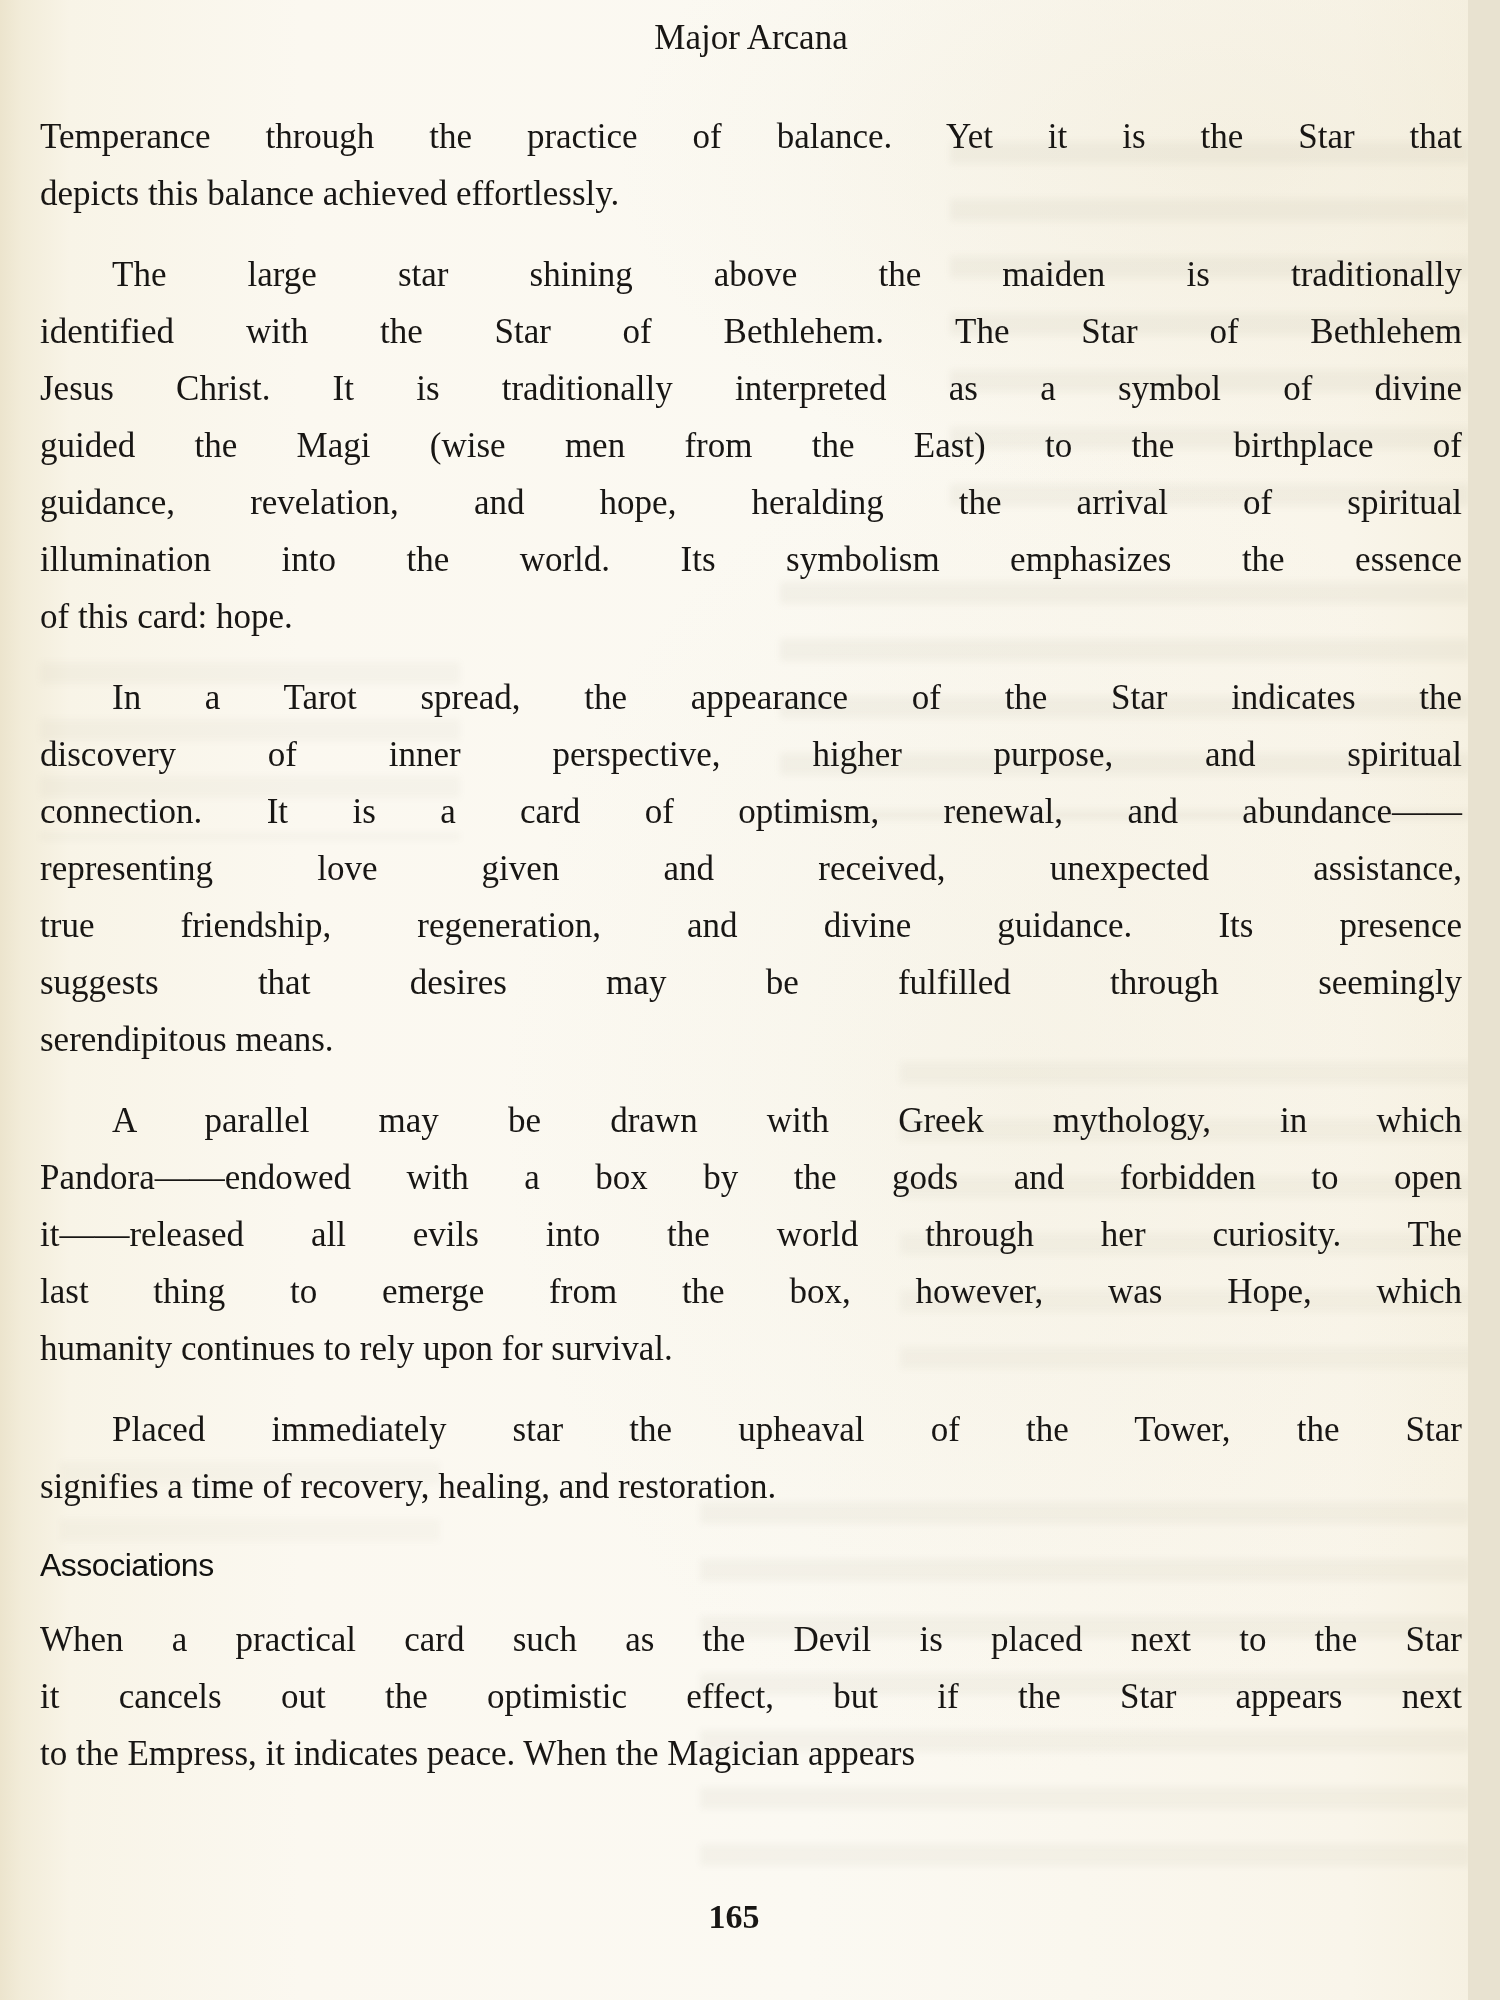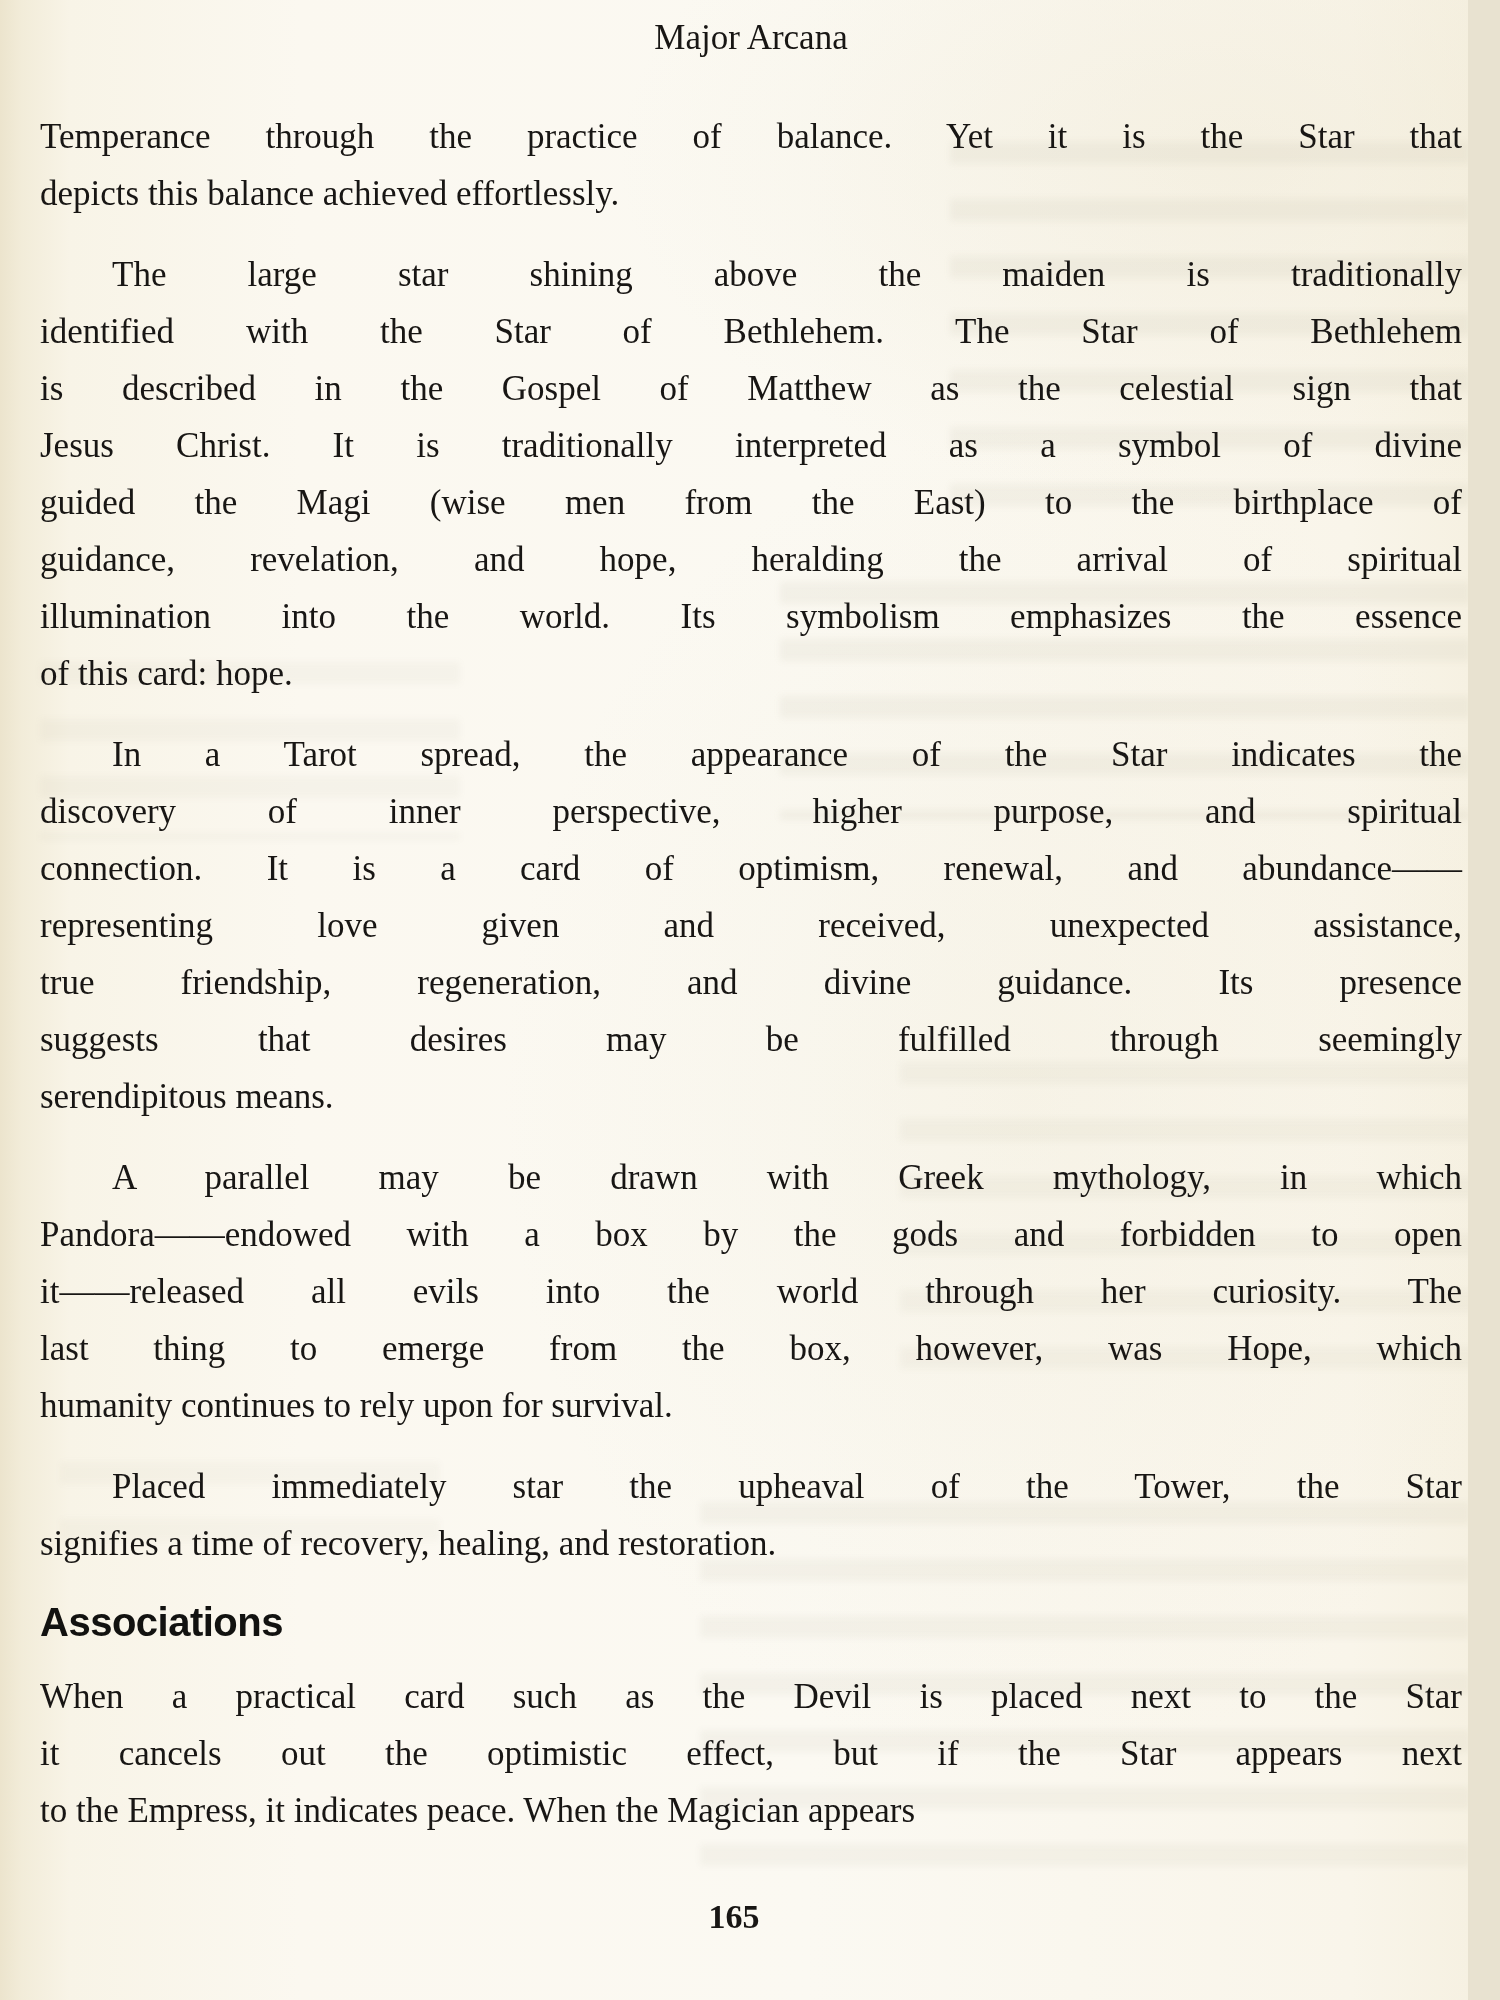--- a/index.html
+++ b/index.html
@@ -48,22 +48,22 @@
     text-align: justify;
     text-align-last: justify;
     white-space: normal;
   }
   .line.last { text-align-last: left; }
   .line.first-indent { text-indent: 72px; }
   .section-heading {
     margin-top: 28px;
     height: 44px; line-height: 44px;
     font-family: "Liberation Sans", "DejaVu Sans", sans-serif;
-    font-weight: 700;
-    font-size: 40px;
+    font-weight: 400;
+    font-size: 32px;
     letter-spacing: -0.5px;
     color: #121210;
   }
   .assoc-text { margin-top: 24px; }
   .page-number {
     position: absolute;
     top: 1898px; left: 0; right: 0;
     text-align: center;
     font-weight: 700;
     font-size: 34px;
@@ -86,21 +86,20 @@
     <div class="header">Major Arcana</div>
 
     <div class="body-text">
         <div class="para">
           <div class="line">Temperance through the practice of balance. Yet it is the Star that</div>
           <div class="line last">depicts this balance achieved effortlessly.</div>
         </div>
         <div class="para">
           <div class="line first-indent">The large star shining above the maiden is traditionally</div>
           <div class="line">identified with the Star of Bethlehem. The Star of Bethlehem</div>
-          <div class="line">is described in the Gospel of Matthew as the celestial sign that</div>
           <div class="line">Jesus Christ. It is traditionally interpreted as a symbol of divine</div>
           <div class="line">guided the Magi (wise men from the East) to the birthplace of</div>
           <div class="line">guidance, revelation, and hope, heralding the arrival of spiritual</div>
           <div class="line">illumination into the world. Its symbolism emphasizes the essence</div>
           <div class="line last">of this card: hope.</div>
         </div>
         <div class="para">
           <div class="line first-indent">In a Tarot spread, the appearance of the Star indicates the</div>
           <div class="line">discovery of inner perspective, higher purpose, and spiritual</div>
           <div class="line">connection. It is a card of optimism, renewal, and abundance——</div>

